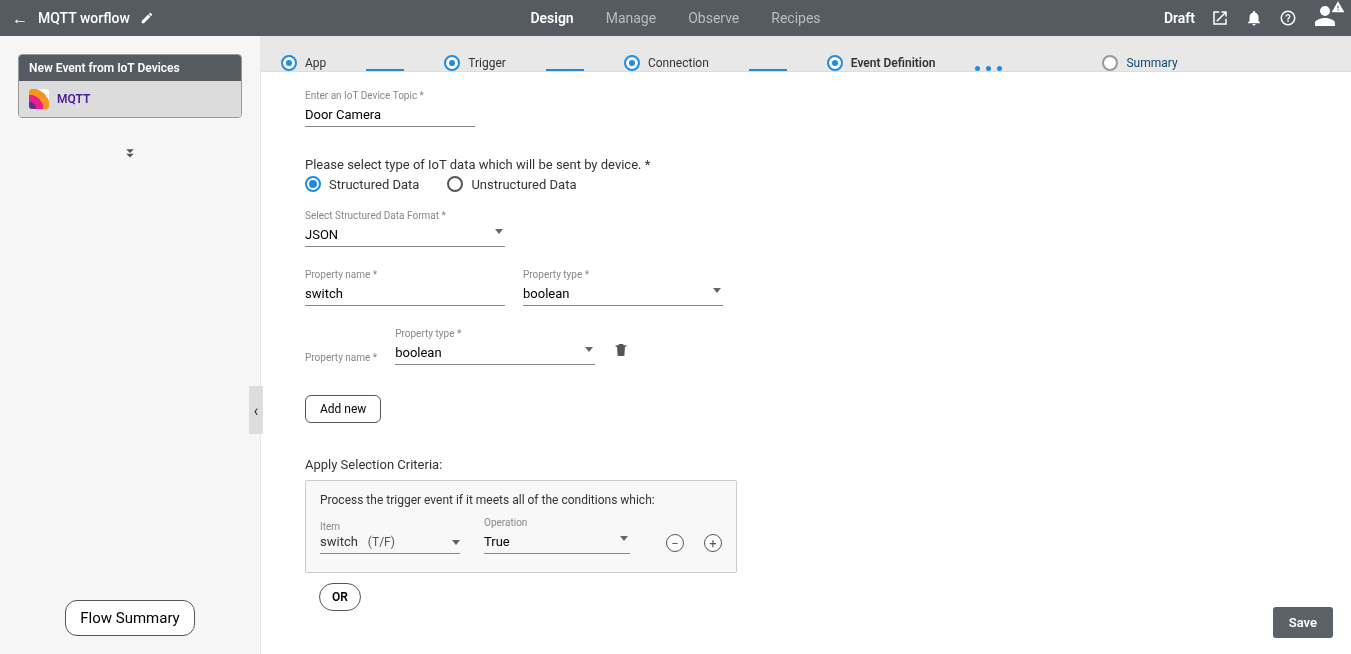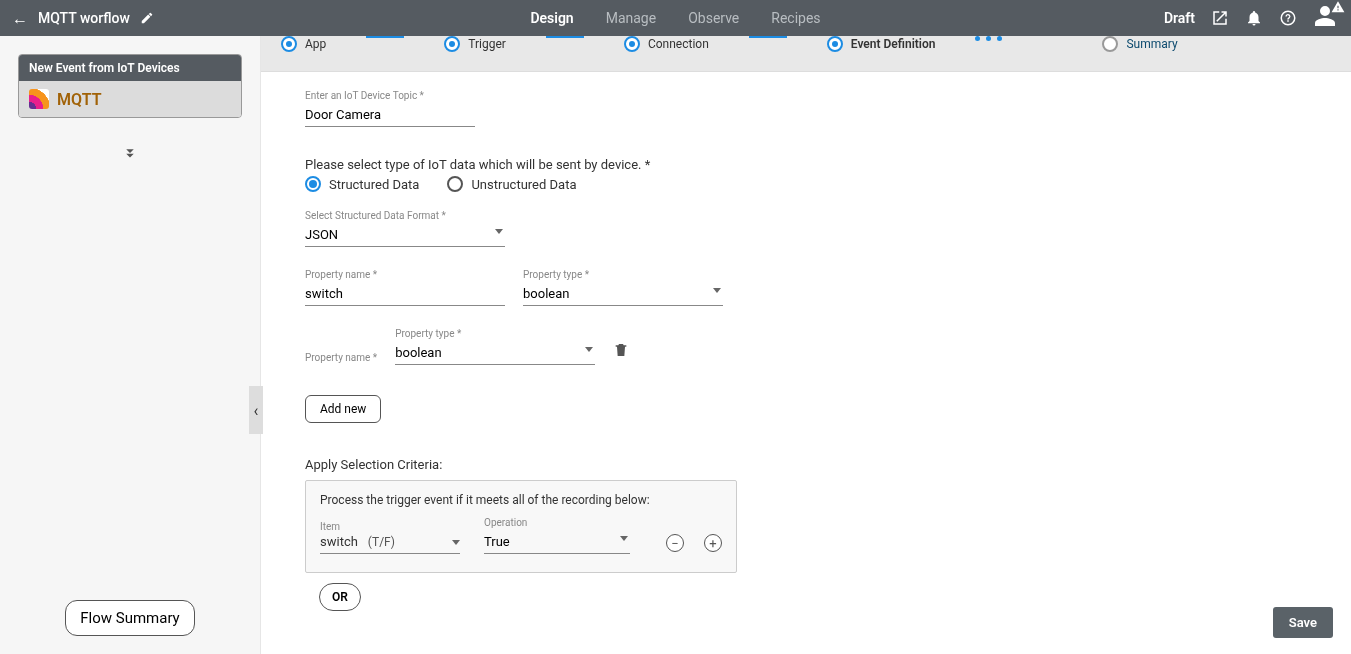--- a/index.html
+++ b/index.html
@@ -19,26 +19,26 @@
   .topbar-icon { width: 18px; height: 18px; fill: #fff; cursor: pointer; position: relative; }
   .avatar-wrap { position: relative; }
   .avatar { width: 24px; height: 24px; }
 
   .main { display: flex; height: calc(654px - 36px); }
   .left-panel { width: 261px; background: #f6f6f6; border-right: 1px solid #e6e6e6; display: flex; flex-direction: column; padding: 18px 18px 12px 18px; position: relative; }
   .card { border: 1px solid #999; border-radius: 4px; overflow: hidden; width: 100%; }
   .card-header { background: #555b61; color: #fff; font-size: 12px; font-weight: 600; padding: 6px 10px; }
   .card-body { background: #dcdcdc; padding: 8px 10px; display: flex; align-items: center; gap: 8px; }
   .mqtt-logo { width: 20px; height: 20px; border-radius: 3px; background: radial-gradient(circle at 0% 100%, #662d91 0%, #662d91 25%, #e91e8c 26%, #e91e8c 50%, #f7941d 51%, #f7941d 75%, #fff 76%); }
-  .card-body-text { font-size: 16px; font-weight: 600; color: #a16207; }
+  .card-body-text { font-size: 12px; font-weight: 600; color: #4c1d95; }
   .chev-down { margin-top: 26px; align-self: center; cursor: pointer; color: #555; }
   .flow-summary-btn { margin-top: auto; align-self: center; border: 1px solid #555; background: #fff; border-radius: 12px; padding: 8px 14px; font-size: 15px; cursor: pointer; margin-bottom: 6px; }
 
   .content { flex: 1; display: flex; flex-direction: column; position: relative; }
-  .stepper { background: #e8e8e8; border-bottom: 1px solid #ddd; height: 36px; display: flex; align-items: flex-start; padding: 0 20px; }
+  .stepper { background: #e8e8e8; border-bottom: 1px solid #ddd; height: 36px; display: flex; align-items: flex-end; padding: 0 20px; }
   .step { display: flex; align-items: center; gap: 8px; }
   .step-circle { width: 16px; height: 16px; border-radius: 50%; border: 2px solid #1c8ce3; background: #fff; display: flex; align-items: center; justify-content: center; }
   .step-circle.done::after { content: ""; width: 6px; height: 6px; border-radius: 50%; background: #1c8ce3; }
   .step-circle.inactive { border-color: #999; }
   .step-label { font-size: 12px; color: #333; }
   .step-connector { height: 2px; background: #1c8ce3; flex: 0 0 38px; margin: 0 40px; }
   .step-dots { display: flex; gap: 6px; margin: 0 40px; }
   .step-dots span { width: 5px; height: 5px; border-radius: 50%; background: #1c8ce3; }
   .stepper-spacer { flex: 0 0 60px; }
 
@@ -222,21 +222,21 @@
           <svg width="16" height="16" viewBox="0 0 24 24" fill="#555">
               <path d="M6 7h12l-1 14H7L6 7zm3-4h6l1 2h4v2H4V5h4l1-2z"></path>
             </svg>
         </div>
       </div>
 
       <button class="add-new-btn">Add new</button>
 
       <div class="criteria-title">Apply Selection Criteria:</div>
       <div class="criteria-box">
-        <div class="criteria-desc">Process the trigger event if it meets all of the recording below:</div>
+        <div class="criteria-desc">Process the trigger event if it meets all of the conditions which:</div>
         <div class="criteria-row">
           <div>
             <label class="fld-label">Item</label>
             <div class="item-val">
               <span>switch</span>
               <span class="tf">(T/F)</span>
               <span class="caret-down-mini" style="position:absolute;right:0;top:6px"></span>
             </div>
           </div>
           <div>

